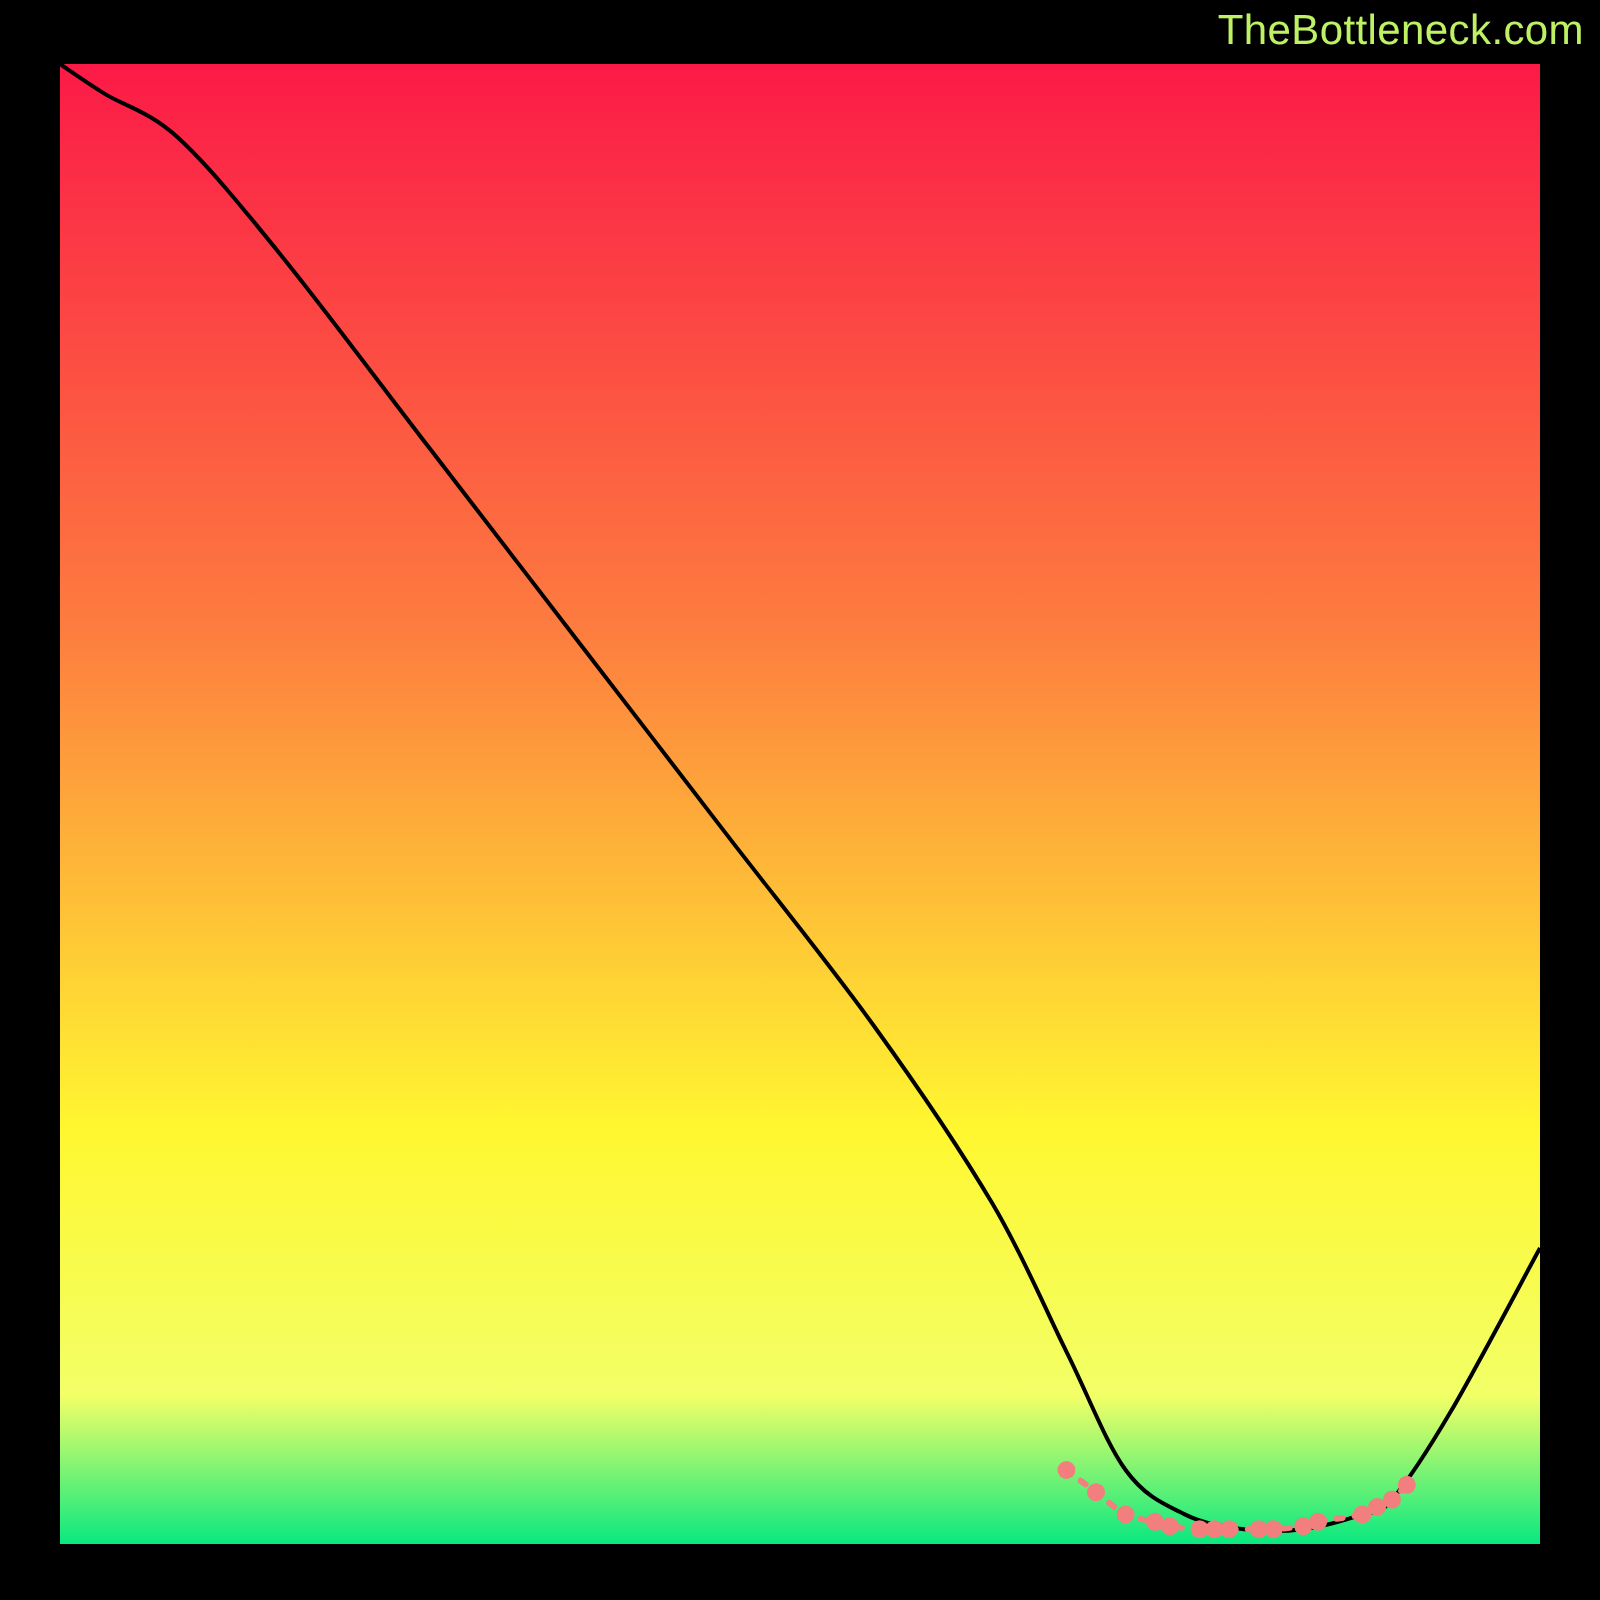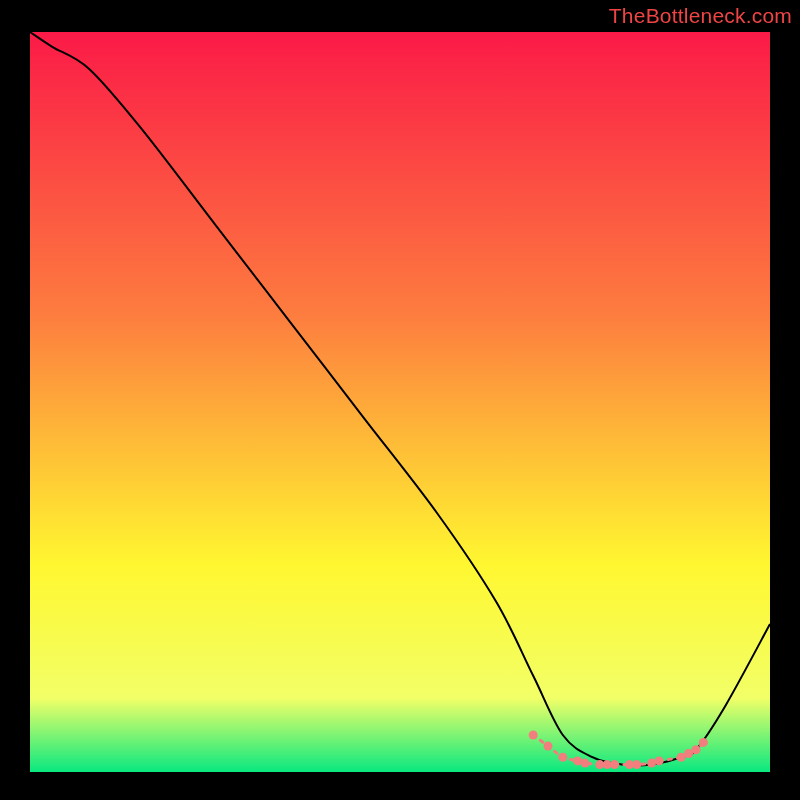--- a/index.html
+++ b/index.html
@@ -15,21 +15,21 @@
     width: 800px;
     height: 800px;
     background: #000;
   }
   .watermark {
     position: absolute;
     top: 4px;
     right: 8px;
     font-family: Arial, Helvetica, sans-serif;
     font-size: 21px;
-    color: #ef4444;
+    color: #bef264;
     font-weight: 400;
     letter-spacing: 0.2px;
   }
   svg {
     display: block;
   }
 </style>
 </head>
 <body>
 <div class="frame">

